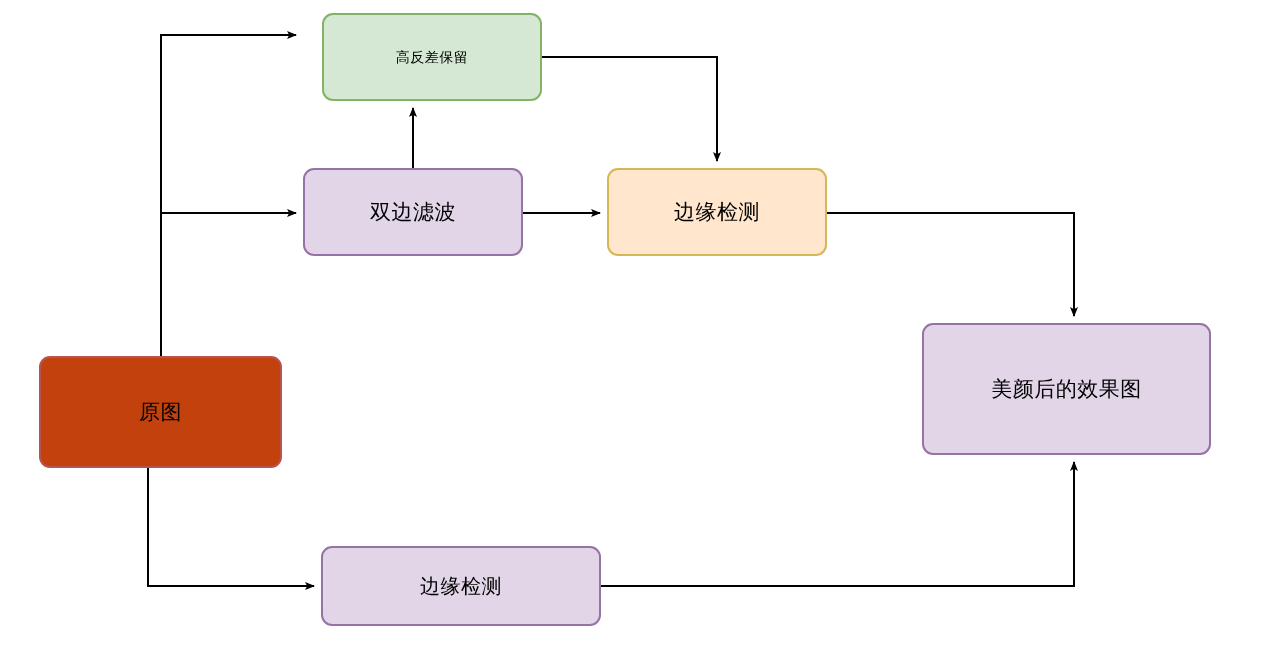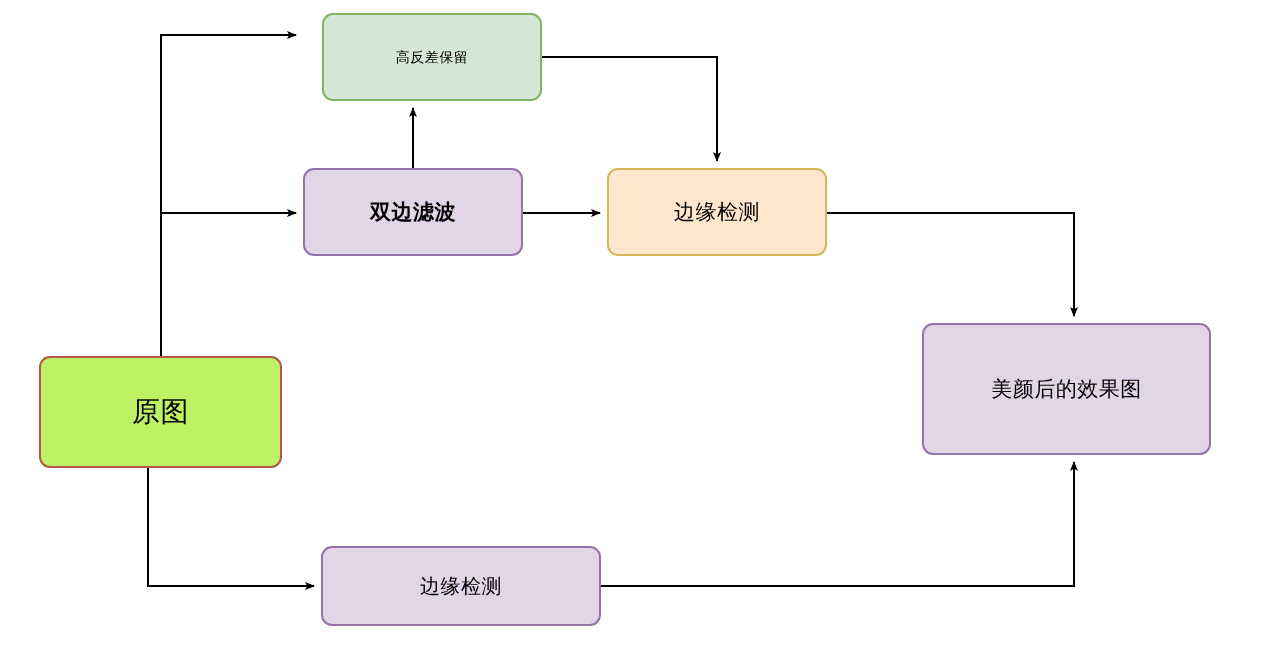--- a/index.html
+++ b/index.html
@@ -68,27 +68,27 @@
         <polyline points="523,57 717,57 717,161" fill="none" stroke="#000000" stroke-width="2" stroke-linejoin="miter" stroke-linecap="butt" marker-end="url(#arrowhead)"></polyline>
         <polyline points="827,213 1074,213 1074,316" fill="none" stroke="#000000" stroke-width="2" stroke-linejoin="miter" stroke-linecap="butt" marker-end="url(#arrowhead)"></polyline>
         <polyline points="601,586 1074,586 1074,462" fill="none" stroke="#000000" stroke-width="2" stroke-linejoin="miter" stroke-linecap="butt" marker-end="url(#arrowhead)"></polyline>
       </g>
   </svg>
 
   <div id="node-group">
       <div class="node n-green" style="left: 303px; top: 13px; width: 220px; height: 88px; background: rgb(213, 232, 212); border-color: rgb(130, 179, 102); font-size: 14px; margin-left: 19px;">
         <span class="node-label">高反差保留</span>
       </div>
-      <div class="node n-purple" style="left: 303px; top: 168px; width: 220px; height: 88px; background: rgb(225, 213, 231); border-color: rgb(150, 115, 166); font-size: 21px; font-weight: bold;">
+      <div class="node n-purple" style="left: 303px; top: 168px; width: 220px; height: 88px; background: rgb(225, 213, 231); border-color: rgb(150, 115, 166); font-size: 21px;">
         <span class="node-label">双边滤波</span>
       </div>
       <div class="node n-yellow" style="left: 607px; top: 168px; width: 220px; height: 88px; background: rgb(255, 230, 204); border-color: rgb(214, 182, 86); font-size: 21px;">
         <span class="node-label">边缘检测</span>
       </div>
-      <div class="node n-red" style="left: 39px; top: 356px; width: 243px; height: 112px; background: #bef264; border-color: rgb(184, 84, 80); font-size: 28px;">
+      <div class="node n-red" style="left: 39px; top: 356px; width: 243px; height: 112px; background: #c2410c; border-color: rgb(184, 84, 80); font-size: 21px;">
         <span class="node-label">原图</span>
       </div>
       <div class="node n-purple" style="left: 922px; top: 323px; width: 289px; height: 132px; background: rgb(225, 213, 231); border-color: rgb(150, 115, 166); font-size: 21px;">
         <span class="node-label">美颜后的效果图</span>
       </div>
       <div class="node n-purple" style="left: 321px; top: 546px; width: 280px; height: 80px; background: rgb(225, 213, 231); border-color: rgb(150, 115, 166); font-size: 20px;">
         <span class="node-label">边缘检测</span>
       </div>
     </div>
 

